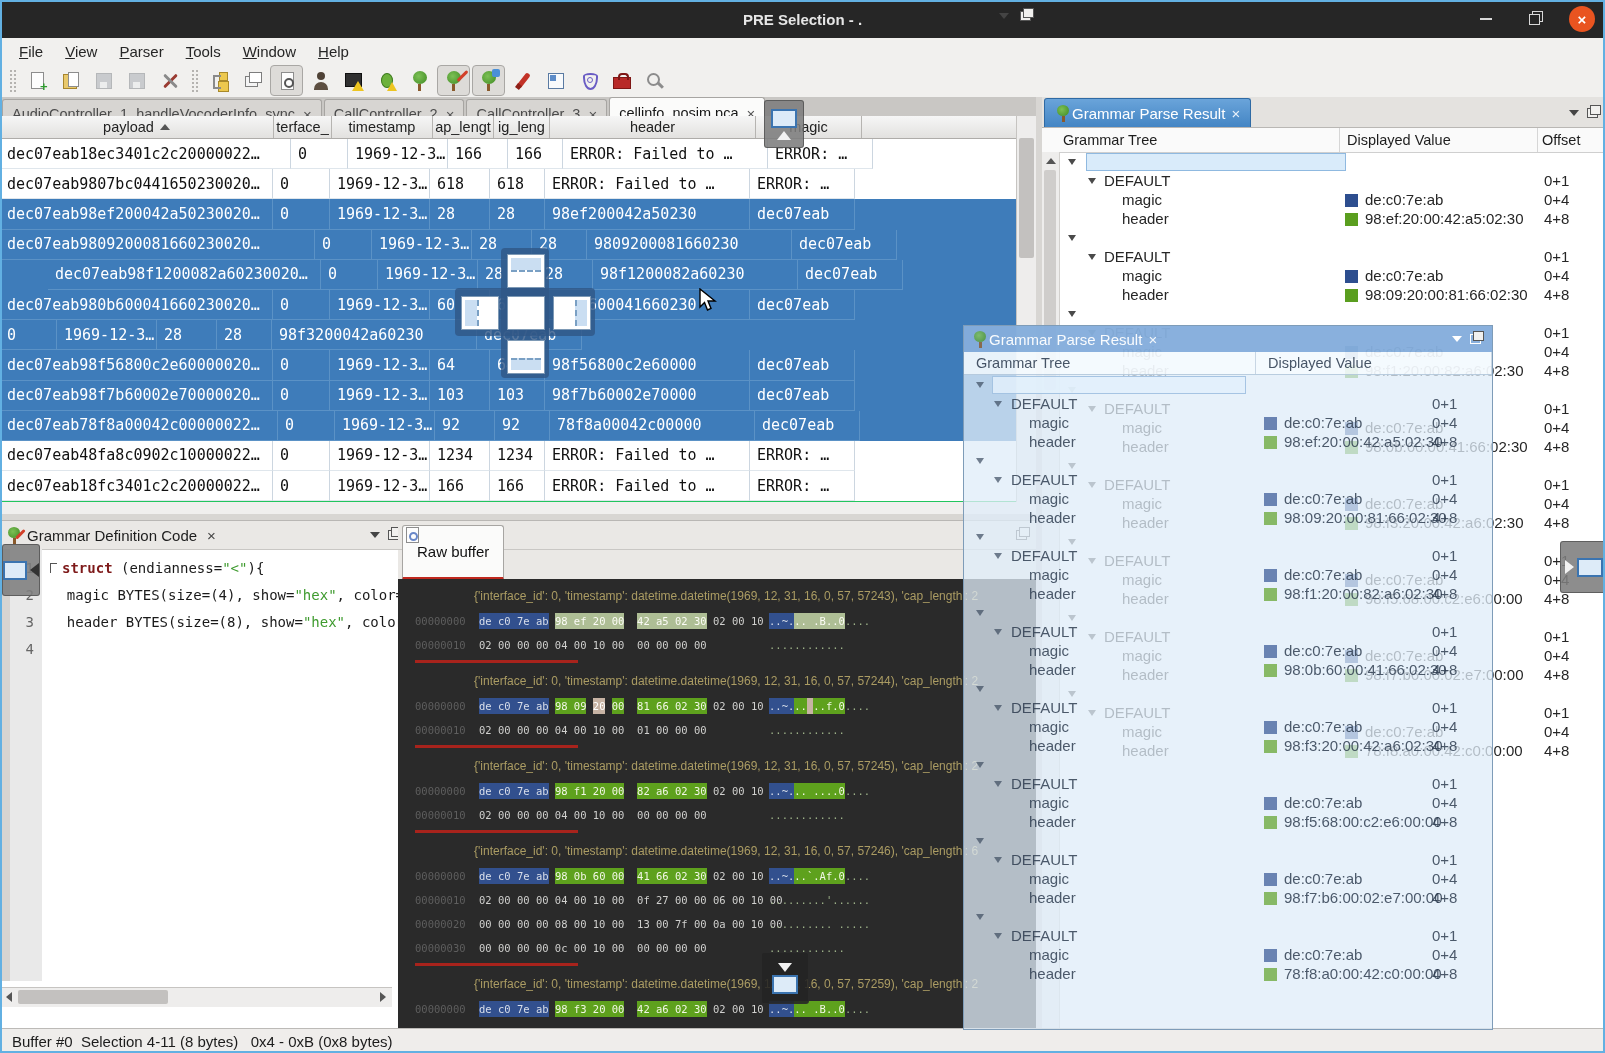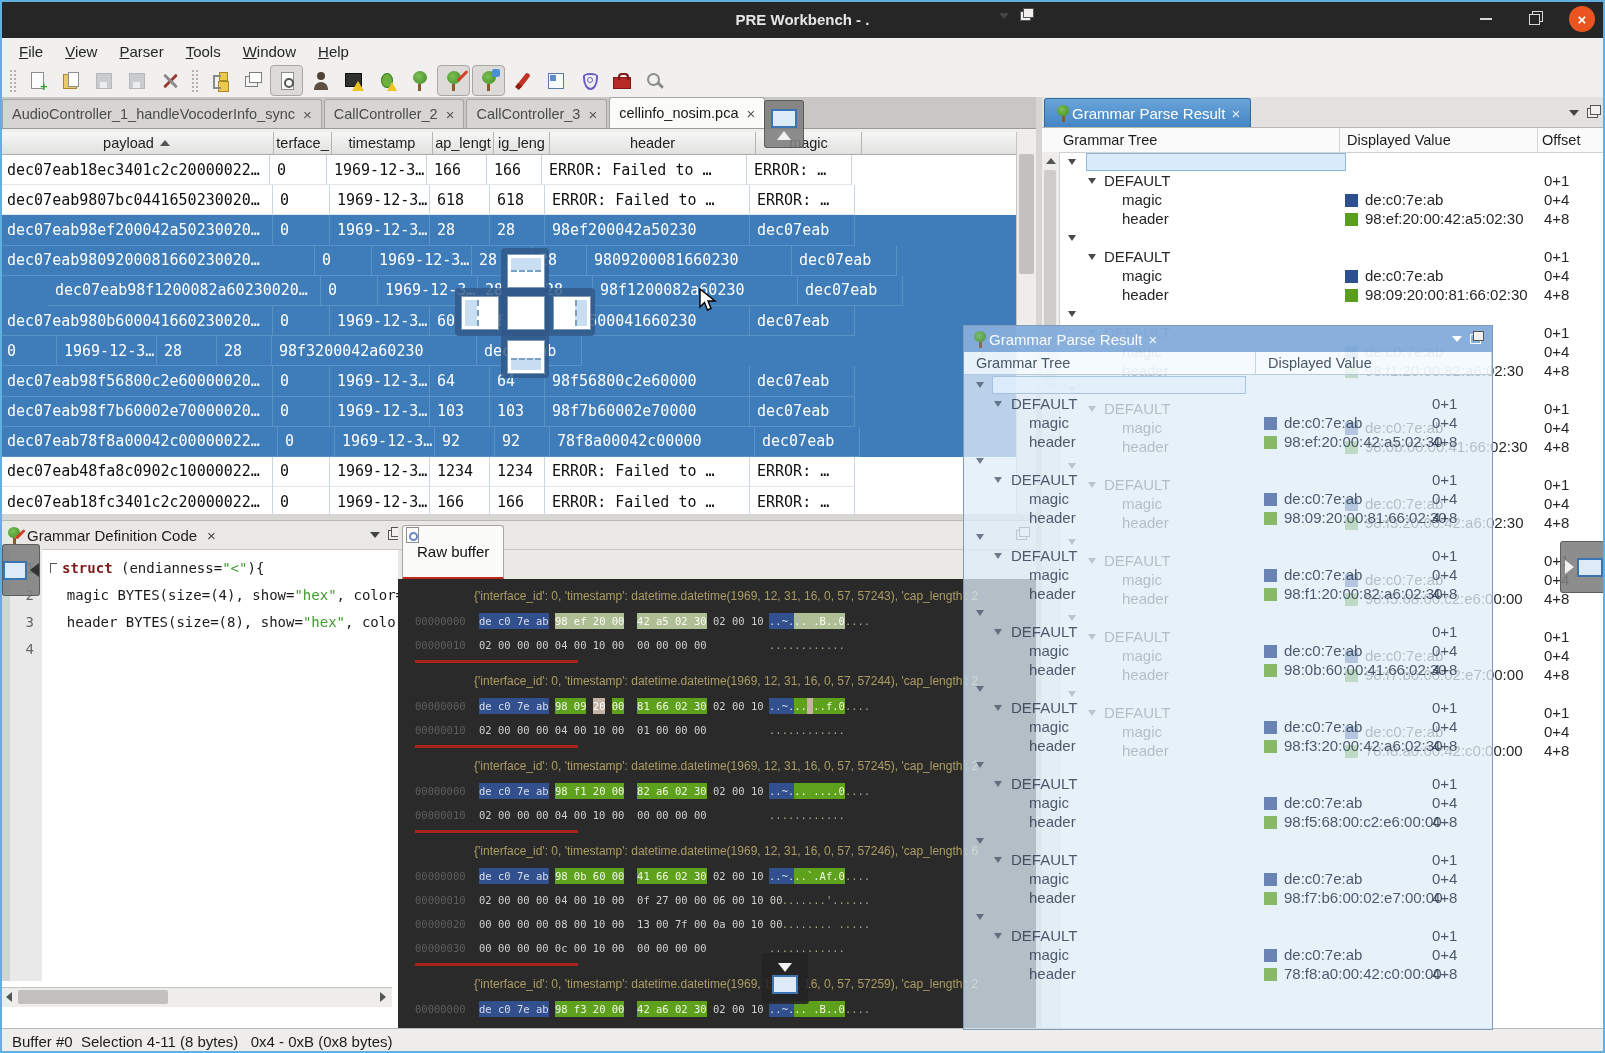--- a/index.html
+++ b/index.html
@@ -72,21 +72,21 @@
   .tabbar{position:absolute;left:0;top:97px;width:1036px;height:31px;background:#c9c7c4;border-bottom:1px solid #9d9b98;display:flex;align-items:flex-end}
   .tab{height:28px;display:flex;align-items:center;padding:0 9px;background:#d7d5d2;border:1px solid #a7a5a2;border-bottom:none;margin-left:2px;font-size:14.5px;color:#4c4c4c;border-radius:3px 3px 0 0}
   .tab.active{background:#fbfbfa;color:#161616;height:30px}
   .tclose{margin-left:8px;color:#555;font-size:15px}
   .tb-btn{position:absolute;top:7px;width:18px;height:18px;display:flex;align-items:center;justify-content:center}
   .tri-down{width:0;height:0;border-left:5px solid transparent;border-right:5px solid transparent;border-top:6px solid #444}
   .ic-float{width:9px;height:8px;border:1px solid #555;position:relative;background:#f1f0ee}
   .ic-float::before{content:"";position:absolute;left:2px;top:-4px;width:9px;height:8px;border:1px solid #555;background:#f1f0ee}
 
   
-  .tablewrap{position:absolute;left:0;top:132px;width:1036px;height:386px;background:#7dd3fc;overflow:hidden}
+  .tablewrap{position:absolute;left:0;top:116px;width:1036px;height:386px;background:#22c55e;overflow:hidden}
   .thead{display:flex;height:22px;background:linear-gradient(#f6f6f6,#e2e1df);border-bottom:1px solid #aeaca9}
   .th{display:flex;align-items:center;justify-content:center;font-size:14.5px;color:#222;border-right:1px solid #b6b4b1;position:relative;overflow:hidden;white-space:nowrap}
   .sortasc{width:0;height:0;border-left:5px solid transparent;border-right:5px solid transparent;border-bottom:6px solid #555;margin-left:6px}
   .trow{display:flex;height:30.2px;background:#fff}
   .trow .td{font-family:"DejaVu Sans Mono",monospace;font-size:15px;color:#111;display:flex;align-items:center;padding-left:7px;box-sizing:border-box;border-right:1px solid #ccd6e0;border-bottom:1px solid #dfe6ec;overflow:hidden;white-space:nowrap}
   .trow.sel{background:var(--sel,#3e7cba)}
   .trow.sel .td{color:#fff;border-right:1px solid #5b92c6;border-bottom:1px solid #5b92c6}
   .vscroll{position:absolute;right:0;top:0;width:19px;height:386px;background:#eeedec;border-left:1px solid #c6c4c1}
   .vscroll .thumb{position:absolute;left:2px;right:2px;top:22px;height:120px;background:#c3c1bf;border-radius:2px}
 
@@ -219,21 +219,21 @@
   
   .statusbar{position:absolute;left:0;top:1028px;width:1605px;height:25px;background:#efedeb;border-top:1px solid #bcbab7;
              display:flex;align-items:center;padding-left:12px;font-size:15px;color:#1c1c1c;white-space:pre}
 
   #cursor{position:absolute;left:698px;top:288px;z-index:300;pointer-events:none}
 </style>
 </head>
 <body class="noselect">
 
 <div class="titlebar">
-  <span>PRE Workbench - .</span>
+  <span>PRE Selection - .</span>
   <span class="winbtns">
     <span class="wb min">
         <span class="bar"></span>
       </span>
     <span class="wb max">
         <span class="sq"></span>
       </span>
     <span class="wb close">×</span>
   </span>
 </div>
@@ -356,21 +356,21 @@
       <div class="th" style="width: 205px;">
         <span>header</span>
       </div>
       <div class="th" style="width: 105px;">
         <span>magic</span>
       </div>
       <div class="th" style="flex: 1 1 0%;"></div>
     </div>
   <div id="tbody">
       <div class="trow">
-        <div class="td" style="width: 270px;">dec07eab18ec3401c2c20000022…</div>
+        <div class="td" style="width: 291px;">dec07eab18ec3401c2c20000022…</div>
         <div class="td" style="width: 57px;">0</div>
         <div class="td" style="width: 100px;">1969-12-3…</div>
         <div class="td" style="width: 60px;">166</div>
         <div class="td" style="width: 55px;">166</div>
         <div class="td" style="width: 205px;">ERROR: Failed to …</div>
         <div class="td" style="width: 105px;">ERROR: …</div>
       </div>
       <div class="trow">
         <div class="td" style="width: 273px;">dec07eab9807bc0441650230020…</div>
         <div class="td" style="width: 57px;">0</div>

